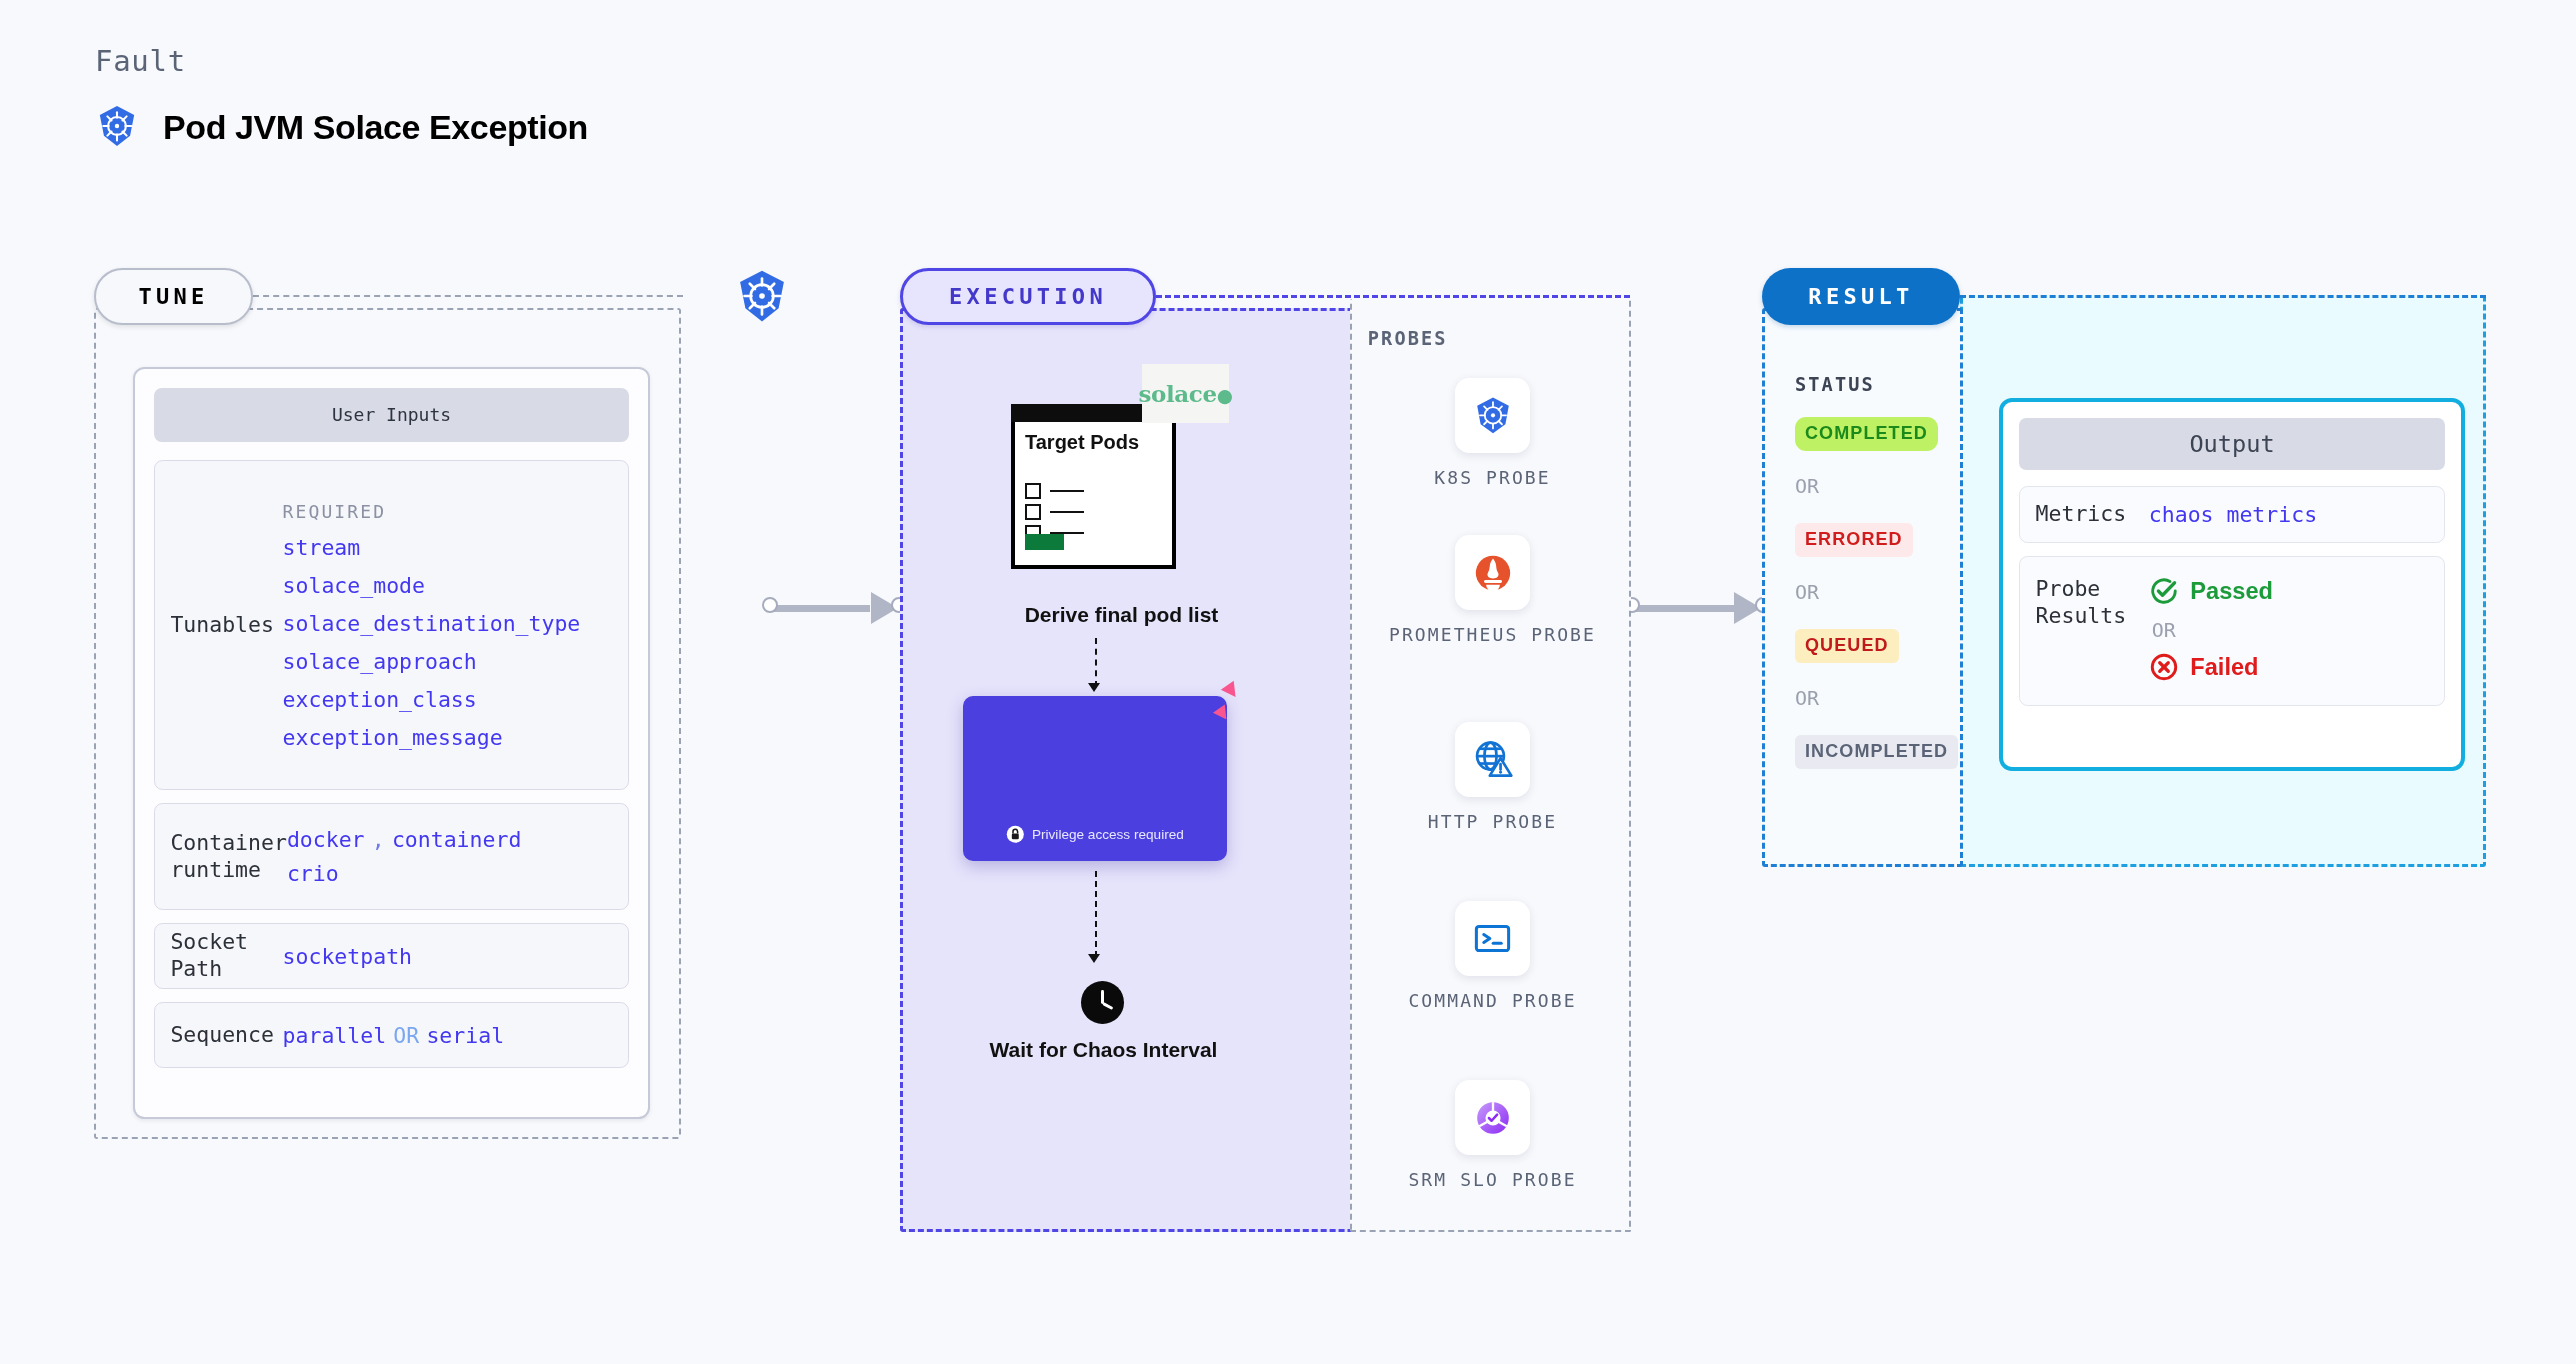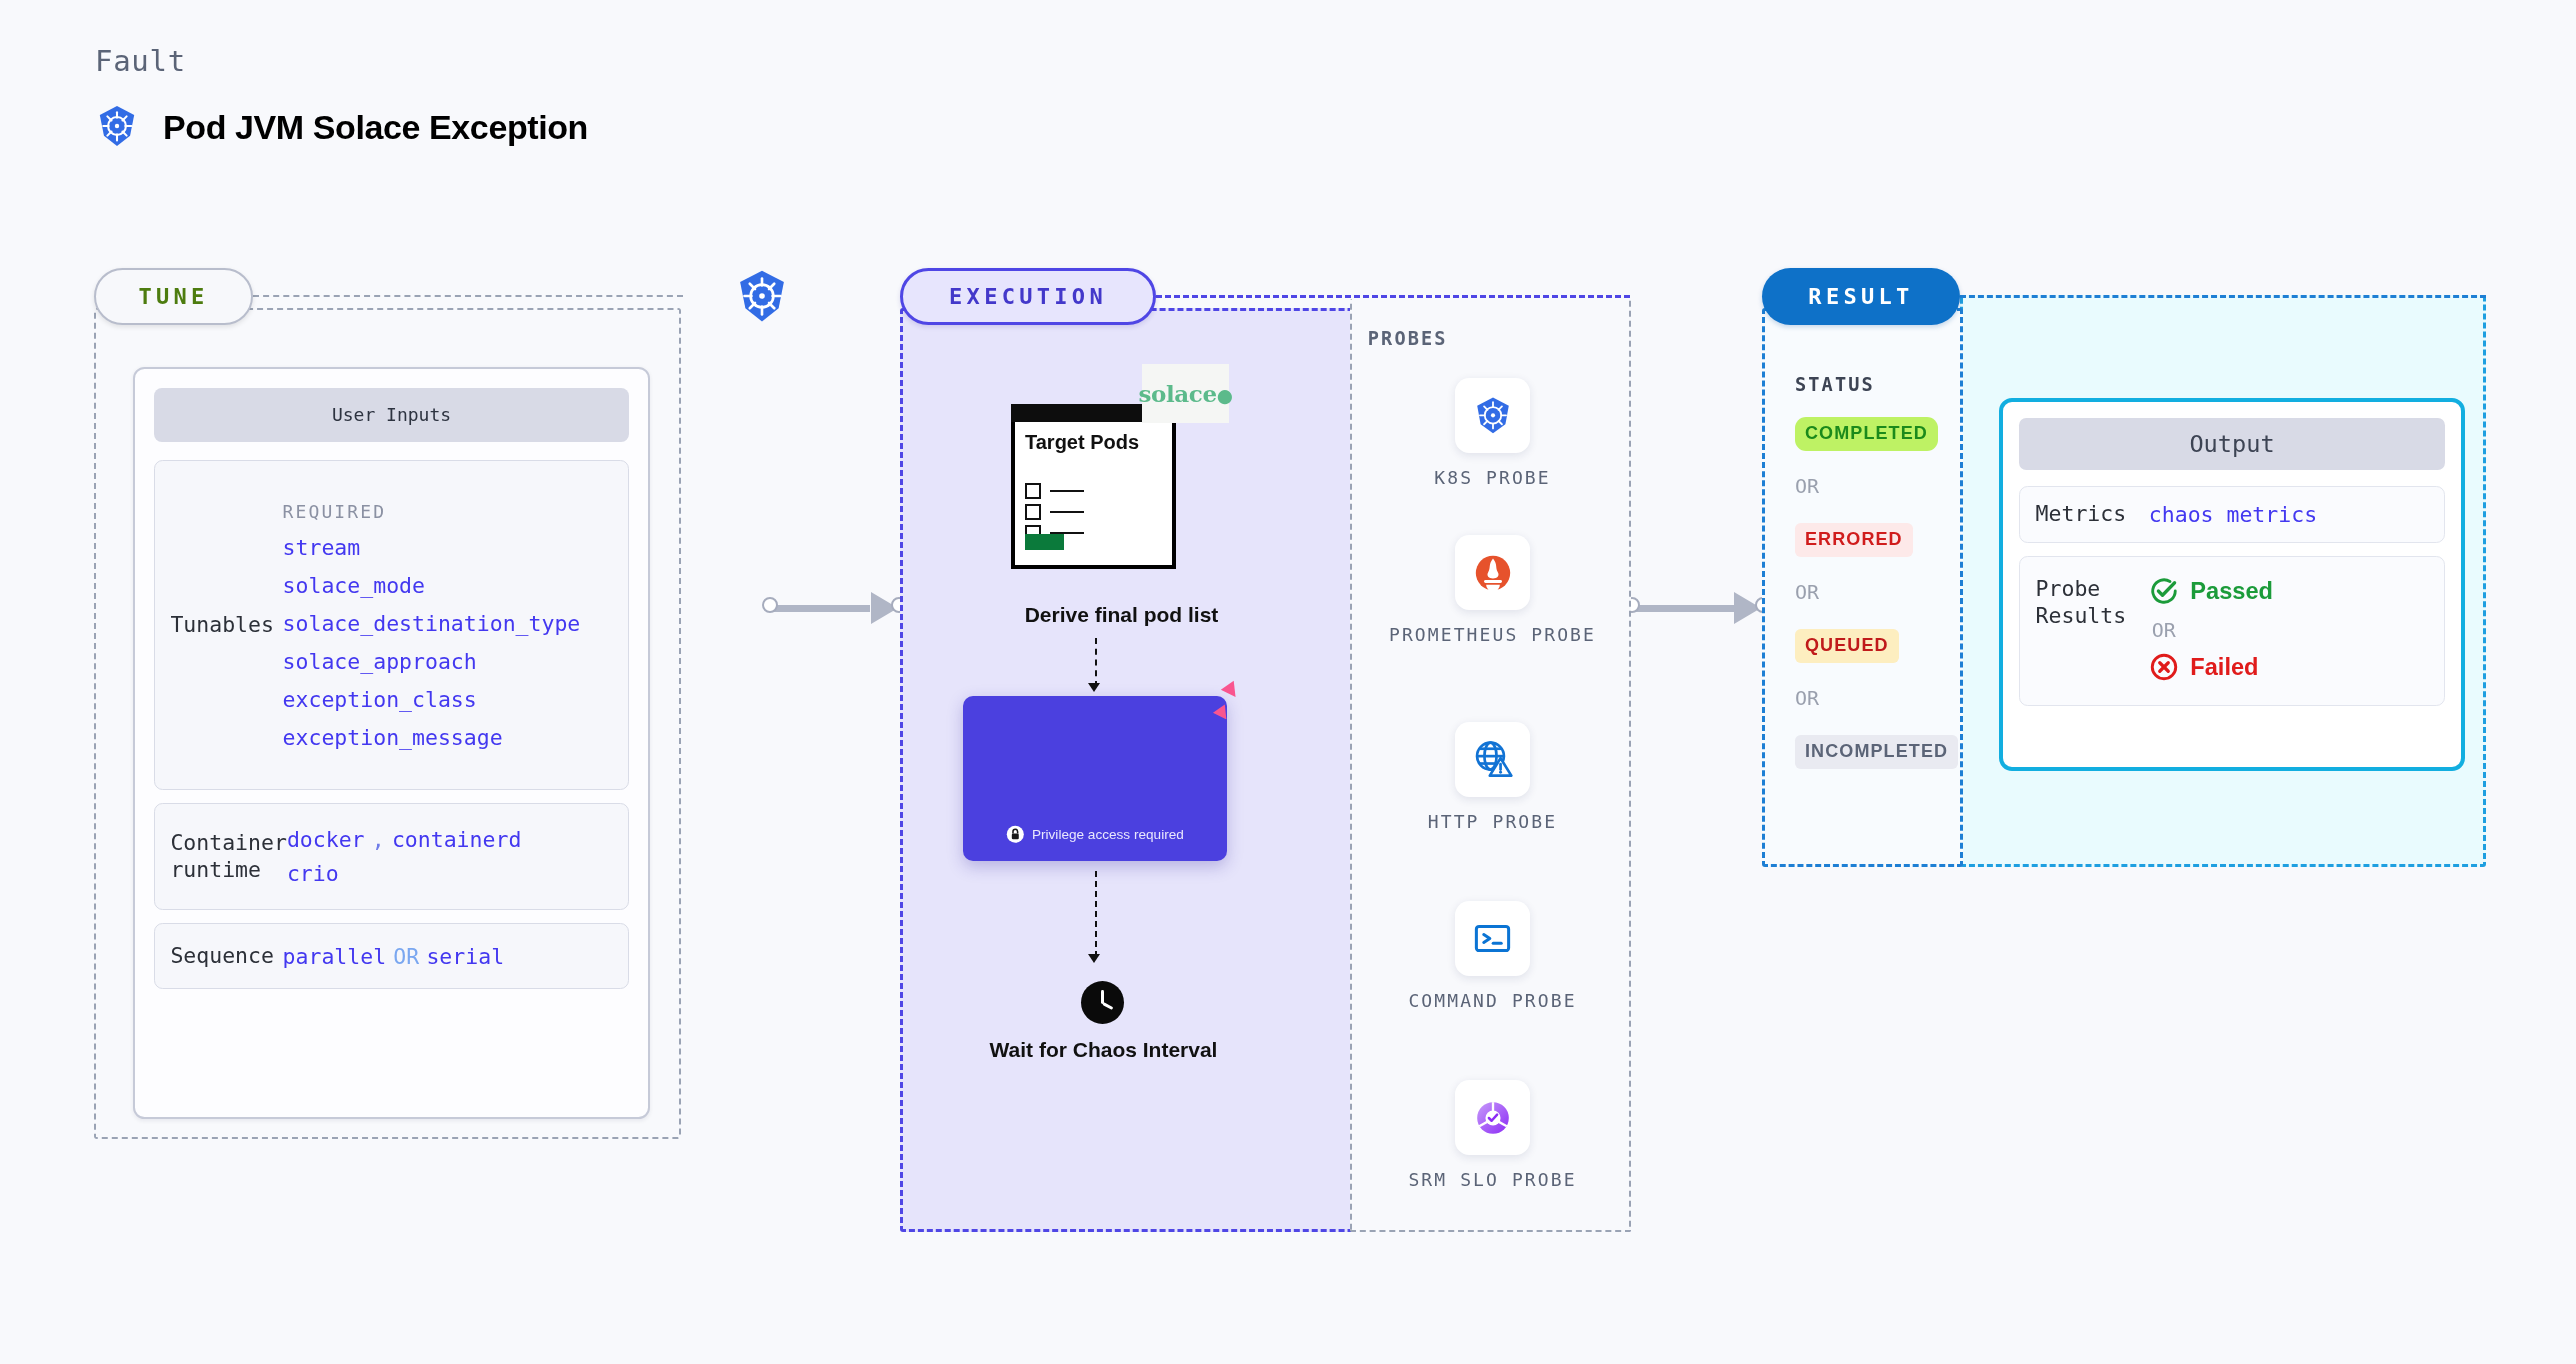--- a/index.html
+++ b/index.html
@@ -28,21 +28,21 @@
     font-weight: 700; letter-spacing: 4.3px; white-space: nowrap; z-index: 6;
   }
 
   
   #tune-region {
     left: 94px; top: 308px; width: 587px; height: 831px;
     border: 2.9px dashed #9aa3b4; border-radius: 2.9px; background: transparent;
   }
   #tune-pill {
     left: 94px; top: 268px; width: 159px; height: 57px;
-    background: #f7f8fb; border: 2.9px solid #b8bdcc; color: #4d7c0f;
+    background: #f7f8fb; border: 2.9px solid #b8bdcc; color: #000000;
     font-size: 22px; box-shadow: 0 2.1px 5px rgba(0,0,0,.10);
   }
   #tune-dash {
     position: absolute; left: 253px; top: 295px; width: 430px; height: 0;
     border-top: 2.9px dashed #9aa3b4;
   }
   #k8s-on-border { position: absolute; left: 734px; top: 268px; z-index: 7; }
 
   .card-outer {
     position: absolute; background: #fdfdff; border: 2.1px solid #c6cad8;
@@ -268,20 +268,24 @@
   </div>
 
   <div class="row-box" style="margin:0 18.6px 13px; height:107px;">
     <div class="row-label" style="flex:0 0 128px; padding-left:15.8px;">Container runtime</div>
     <div style="flex:1;">
       <div><span class="tok">docker</span><span class="tok tok-sep" style="margin:0 7.2px;">,</span><span class="tok">containerd</span></div>
       <div style="margin-top:8.6px;"><span class="tok">crio</span></div>
     </div>
   </div>
 
+  <div class="row-box" style="margin:0 18.6px 13px; height:66px;">
+    <div class="row-label" style="flex:0 0 128px; padding-left:15.8px;">Socket Path</div>
+    <div style="flex:1;"><span class="tok">socketpath</span></div>
+  </div>
 
   <div class="row-box" style="margin:0 18.6px 0; height:66px;">
     <div class="row-label" style="flex:0 0 128px; padding-left:15.8px;">Sequence</div>
     <div style="flex:1;"><span class="tok">parallel</span><span class="tok tok-or" style="margin:0 7.2px;">OR</span><span class="tok">serial</span></div>
   </div>
 </div>
 
 <div class="hconn" style="left:766px; top:605px; width:133px;">
   <div class="hconn-line" style="left:4.3px; width:100px;"></div>
   <div class="hconn-head" style="left:105px;"></div>

